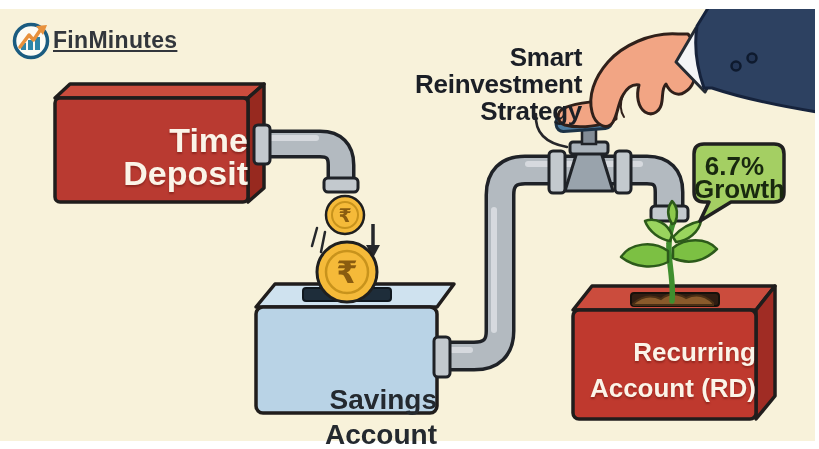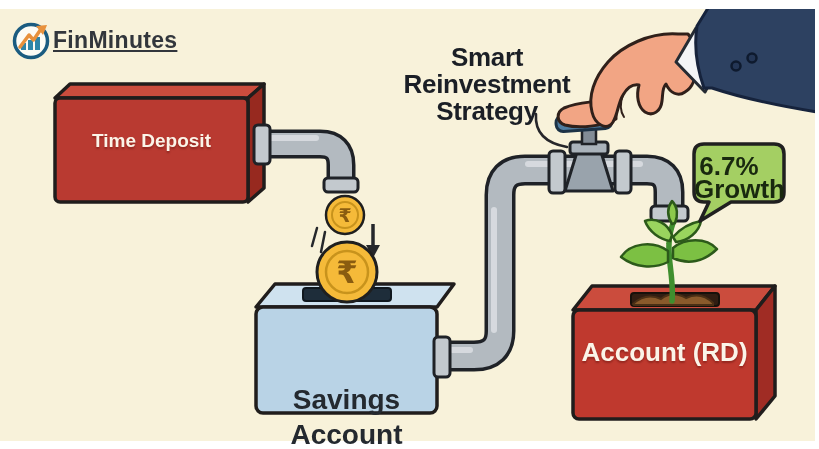--- a/index.html
+++ b/index.html
@@ -1,27 +1,27 @@
 <!DOCTYPE html>
 <html><head>
 <meta charset="utf-8">
 <style>
   html,body{margin:0;padding:0;background:#ffffff;}
   #stage{
     position:relative;width:819px;height:449px;overflow:hidden;
     background:#f8f2da;font-family:"Liberation Sans",sans-serif;
   }
   #art{position:absolute;left:0;top:0;width:819px;height:449px;}
-  .txt{position:absolute;text-align:center;font-weight:bold;pointer-events:none;}
+  .txt{position:absolute;text-align:right;font-weight:bold;pointer-events:none;}
   .brand{
     left:53px;top:27px;width:200px;text-align:left;
     font-size:23px;letter-spacing:.3px;color:#32363c;text-decoration:underline;
   }
   .lbl-td{
-    left:55px;top:124px;width:193px;font-size:19px;line-height:33px;
+    left:55px;top:124px;width:193px;font-size:34px;line-height:33px;
     color:#fbf4e8;text-shadow:0 2px 2px rgba(70,5,0,.35);
   }
   .lbl-sav{left:256px;top:334px;width:181px;font-size:28px;line-height:35px;color:#24292f;margin-top:48px;}
   .lbl-rd{
     left:573px;top:334px;width:183px;font-size:26px;line-height:36px;
     color:#fbf4e8;text-shadow:0 2px 2px rgba(70,5,0,.35);
   }
   .lbl-strategy{left:392px;top:44px;width:190px;font-size:26px;line-height:27px;color:#1b1f26;letter-spacing:-.3px;}
   .lbl-bubble{left:694px;top:155px;width:70px;font-size:26px;line-height:23px;color:#19290f;}
   .coin-glyph{font-family:"DejaVu Sans","Liberation Sans",sans-serif;font-weight:bold;}
@@ -148,20 +148,21 @@
   <div class="txt lbl-td">
     <div>Time Deposit</div>
   </div>
 
   <div class="txt lbl-sav">
     <div>Savings</div>
     <div>Account</div>
   </div>
 
   <div class="txt lbl-rd">
+    <div>Recurring</div>
     <div>Account (RD)</div>
   </div>
 
   <div class="txt lbl-strategy">
     <div>Smart</div>
     <div>Reinvestment</div>
     <div>Strategy</div>
   </div>
 
   <div class="txt lbl-bubble">

